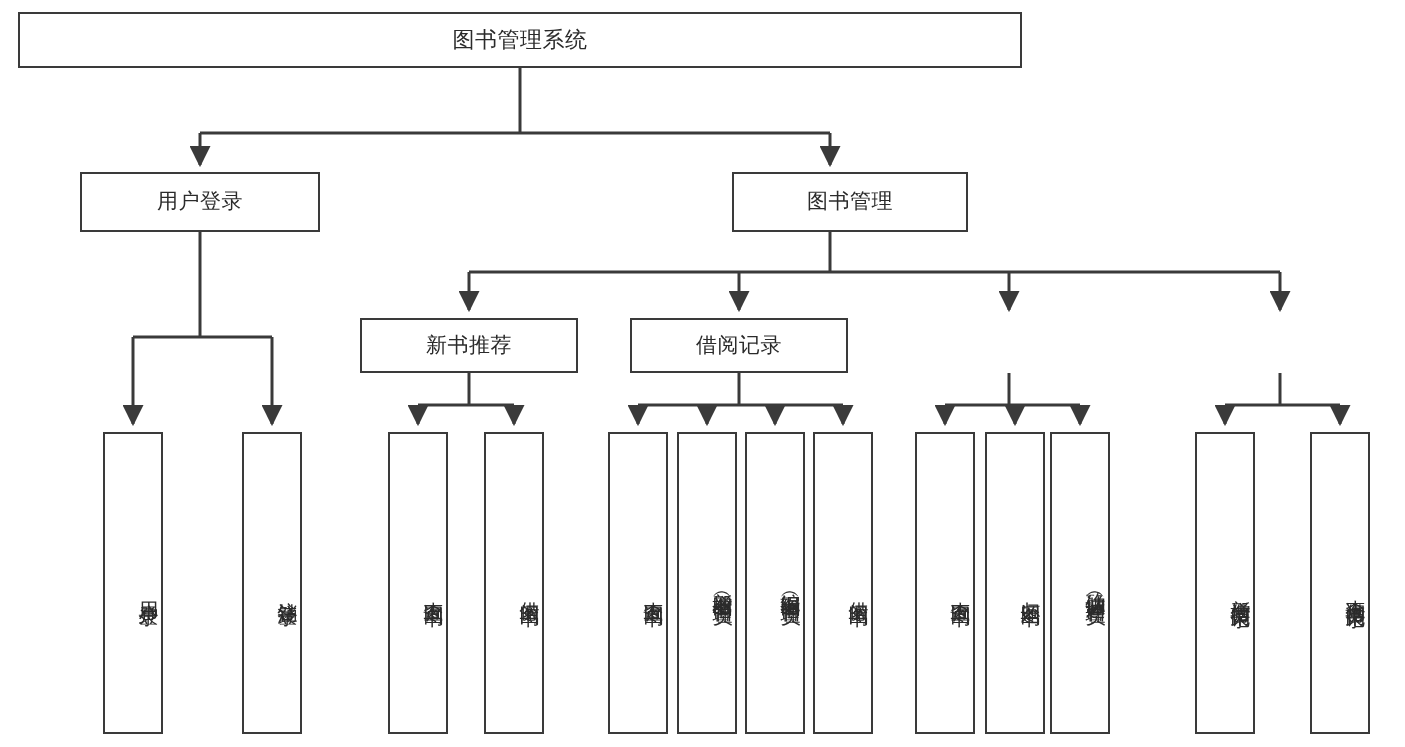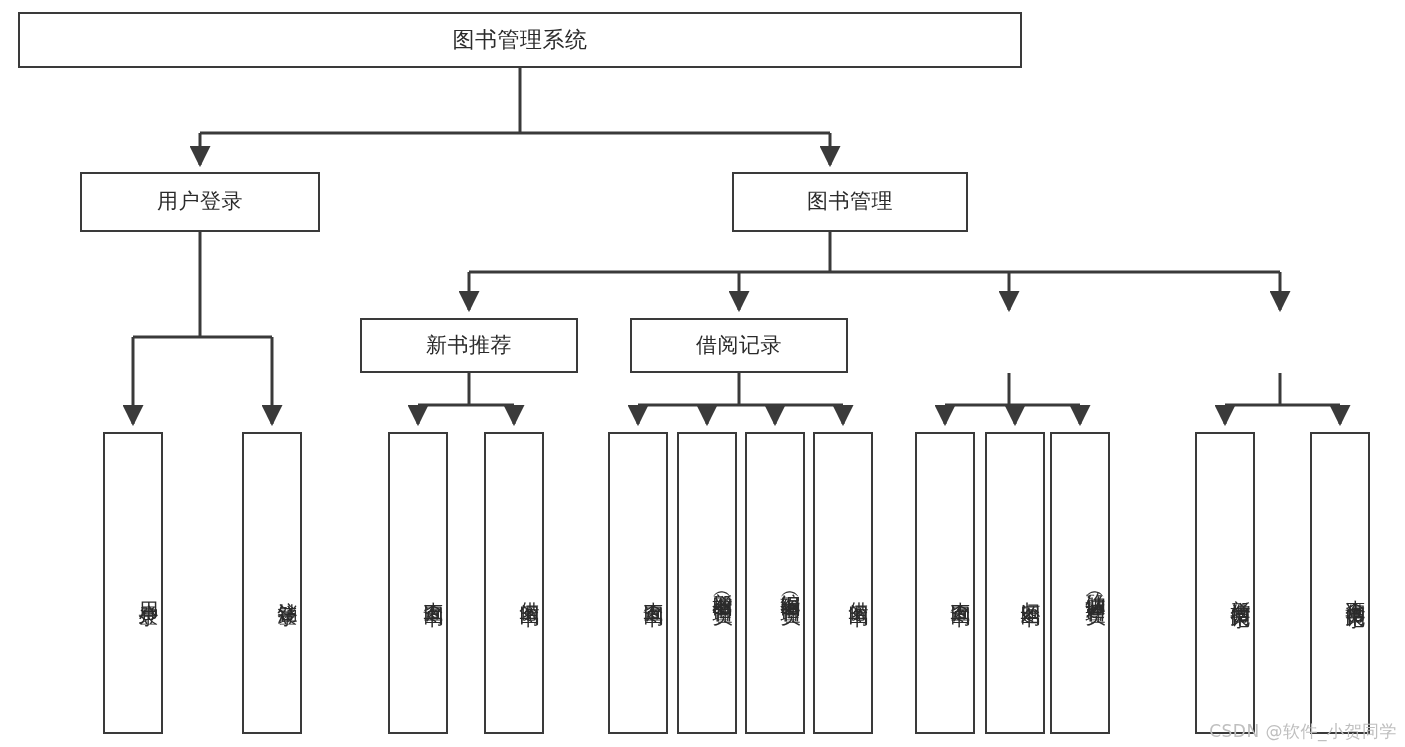--- a/index.html
+++ b/index.html
@@ -141,15 +141,14 @@
   <div class="node v tall" style="left:745px; top:432px; width:60px; height:302px;">编辑图书（管理员）</div>
   <div class="node v" style="left:813px; top:432px; width:60px; height:302px;">借阅图书</div>
 
   <div class="node v" style="left:915px; top:432px; width:60px; height:302px;">查询图书</div>
   <div class="node v" style="left:985px; top:432px; width:60px; height:302px;">归还图书</div>
   <div class="node v tall" style="left:1050px; top:432px; width:60px; height:302px;">确认归还（管理员）</div>
 
   <div class="node v" style="left:1195px; top:432px; width:60px; height:302px;">新增借阅记录</div>
   <div class="node v" style="left:1310px; top:432px; width:60px; height:302px;">查询借阅记录</div>
 
-  <div class="watermark">CSDN @软件_小贺同学</div>
 
 </div>
 
 </body></html>

